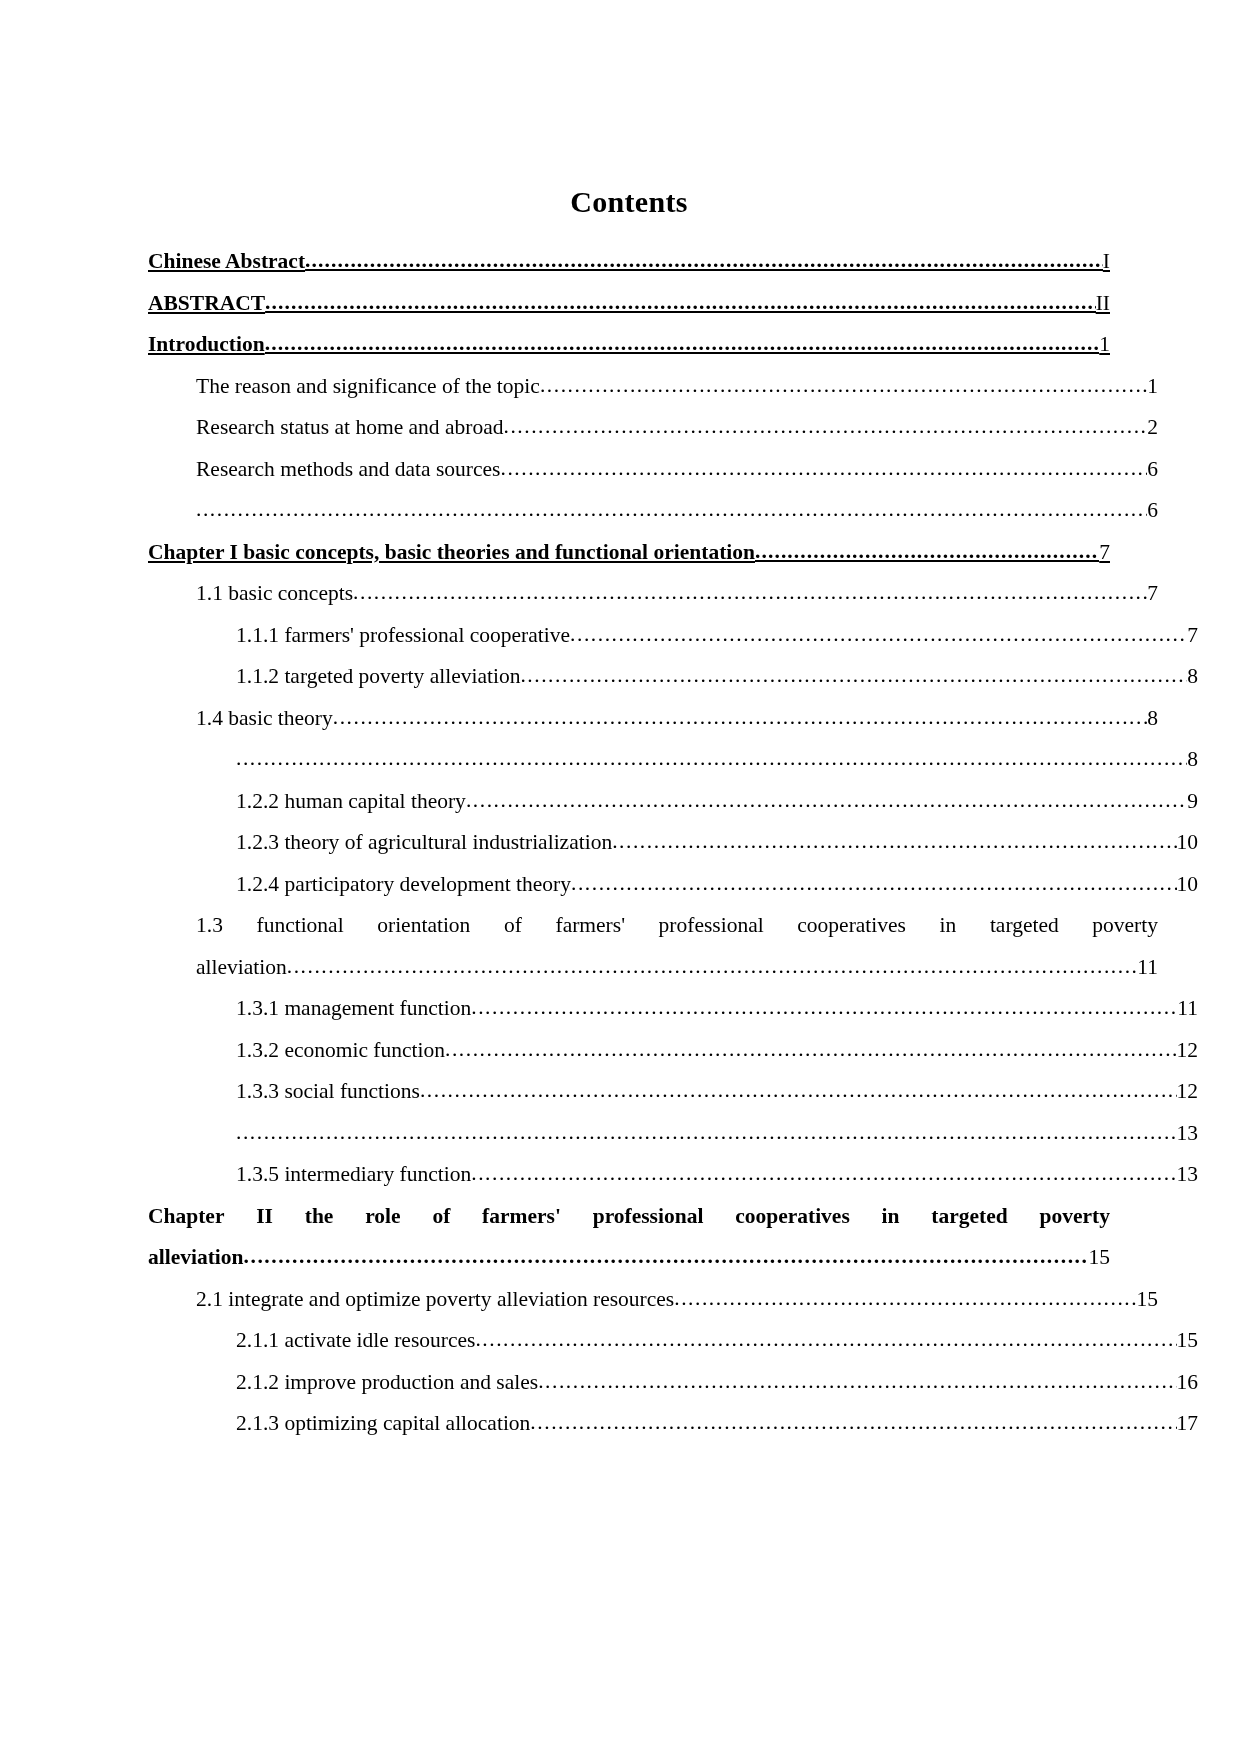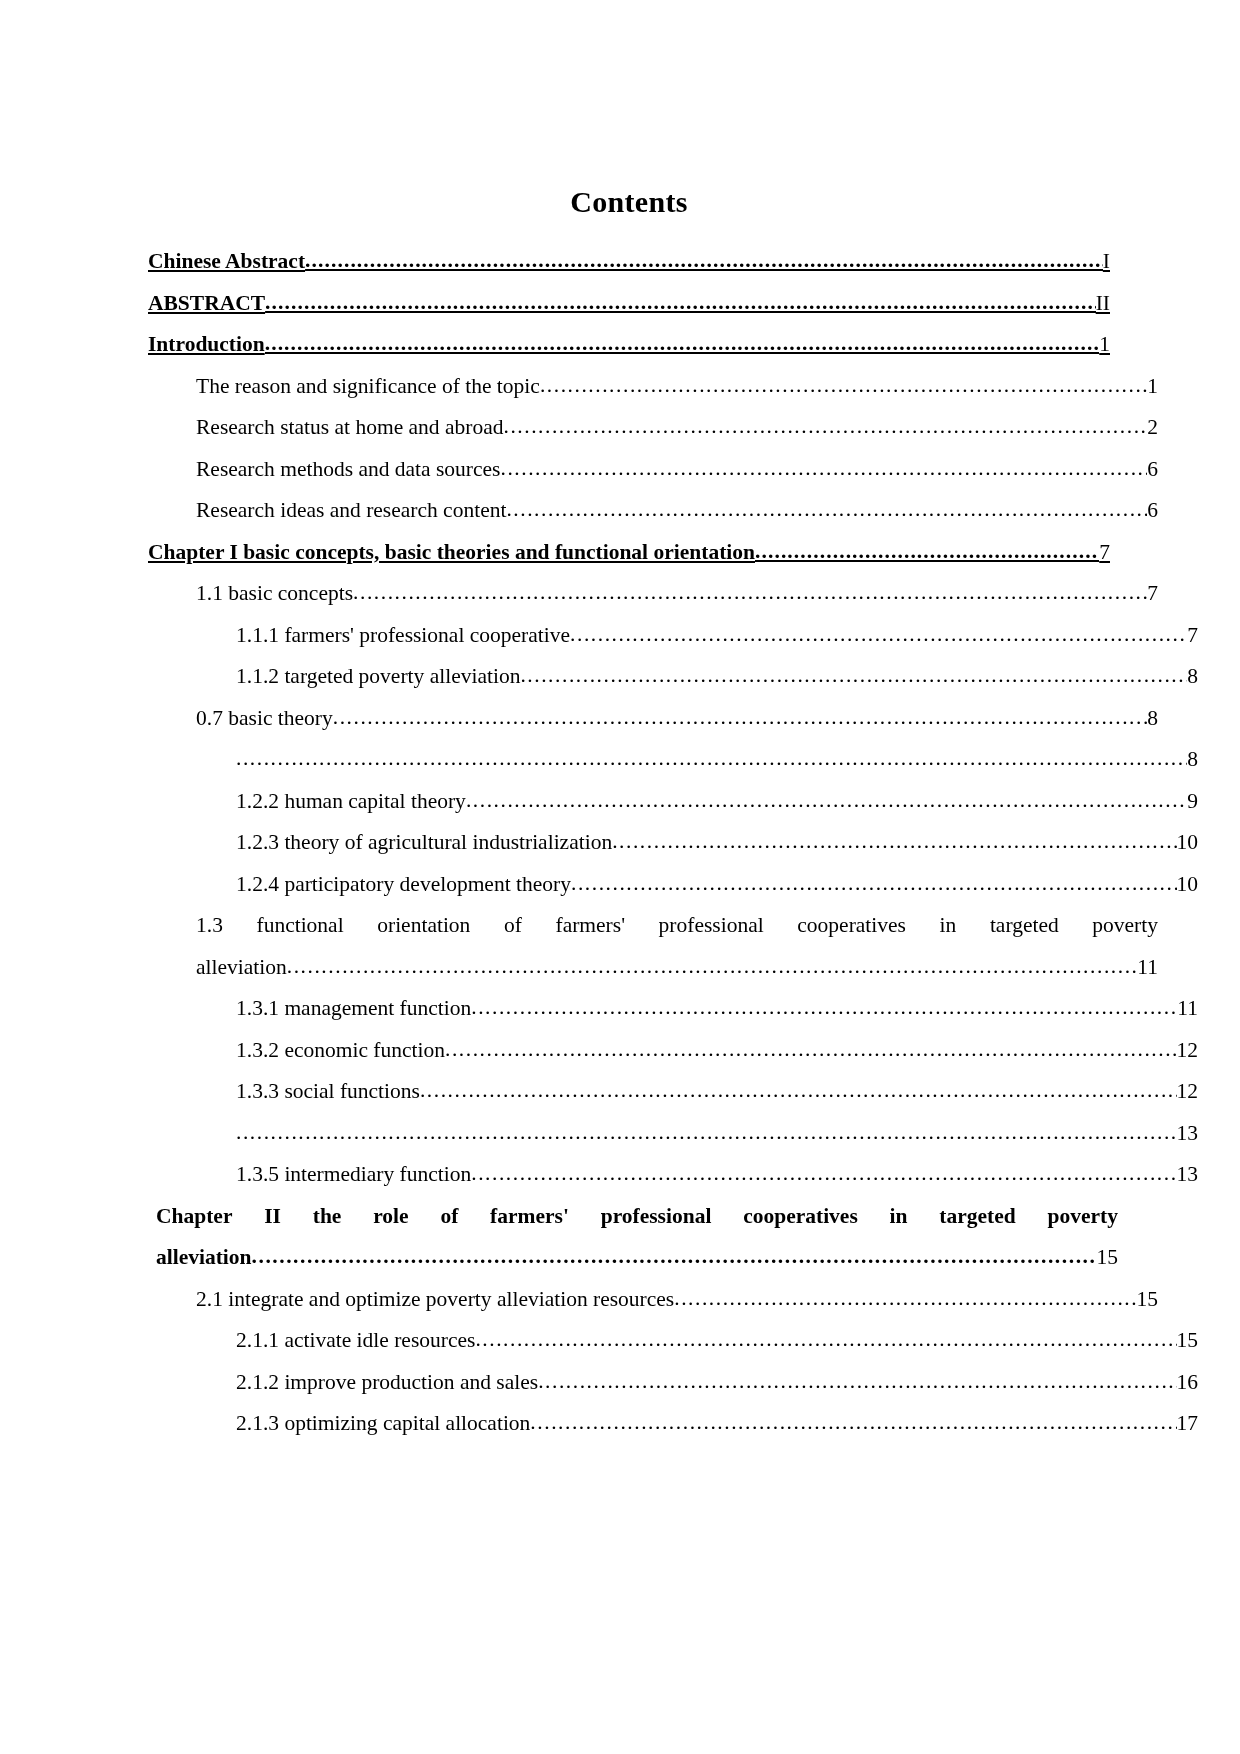--- a/index.html
+++ b/index.html
@@ -100,21 +100,21 @@
   .toc-entry-wrap .line2 .leader {
     flex: 1 1 auto;
     min-width: 0;
     overflow: hidden;
     letter-spacing: 1.55px;
     transform: translateY(-1px);
   }
   .toc-entry-wrap .line2 .pageno { flex: 0 0 auto; }
 
   .wrap-indent-1 { margin-left: 48px; }
-  .wrap-indent-0 { margin-left: 8px; font-weight: bold; }
+  .wrap-indent-0 { margin-left: 0px; font-weight: bold; }
   .wrap-indent-0 .leader { font-weight: bold; letter-spacing: 1.1px; }
   .wrap-indent-0 .pageno { font-weight: normal; }
 </style>
 </head>
 <body>
 
 <div class="page">
 
   <h1 class="doc-title">Contents</h1>
 
@@ -143,21 +143,20 @@
         <span class="label">Research status at home and abroad</span>
         <span class="leader">...............................................................................................................................................................</span>
         <span class="pageno">2</span>
       </div>
       <div class="toc-entry lvl1">
         <span class="label">Research methods and data sources</span>
         <span class="leader">...............................................................................................................................................................</span>
         <span class="pageno">6</span>
       </div>
       <div class="toc-entry lvl1">
-        <span class="label">Research ideas and research content</span>
         <span class="leader">...............................................................................................................................................................</span>
         <span class="pageno">6</span>
       </div>
       <div class="toc-entry lvl0">
         <span class="label">Chapter I basic concepts, basic theories and functional orientation</span>
         <span class="leader">...............................................................................................................................................................</span>
         <span class="pageno">7</span>
       </div>
       <div class="toc-entry lvl1">
         <span class="label">1.1 basic concepts</span>
@@ -168,21 +167,21 @@
         <span class="label">1.1.1 farmers' professional cooperative</span>
         <span class="leader">...............................................................................................................................................................</span>
         <span class="pageno">7</span>
       </div>
       <div class="toc-entry lvl2">
         <span class="label">1.1.2 targeted poverty alleviation</span>
         <span class="leader">...............................................................................................................................................................</span>
         <span class="pageno">8</span>
       </div>
       <div class="toc-entry lvl1">
-        <span class="label">0.7 basic theory</span>
+        <span class="label">1.4 basic theory</span>
         <span class="leader">...............................................................................................................................................................</span>
         <span class="pageno">8</span>
       </div>
       <div class="toc-entry lvl2">
         <span class="leader">...............................................................................................................................................................</span>
         <span class="pageno">8</span>
       </div>
       <div class="toc-entry lvl2">
         <span class="label">1.2.2 human capital theory</span>
         <span class="leader">...............................................................................................................................................................</span>

